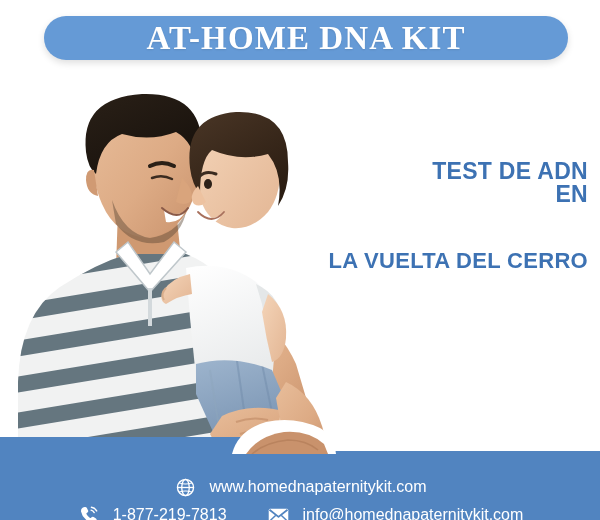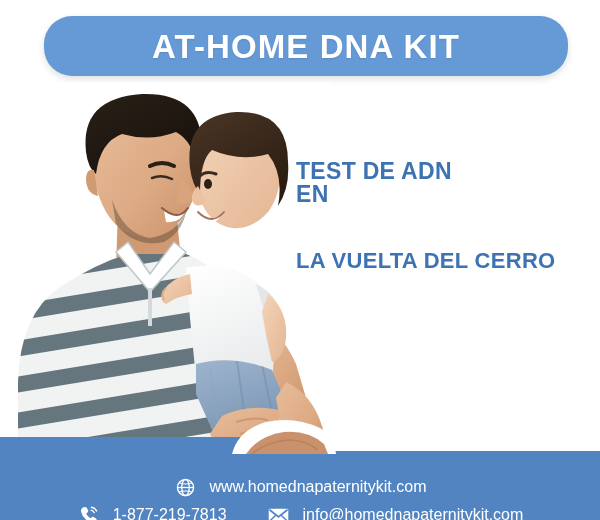--- a/index.html
+++ b/index.html
@@ -17,27 +17,28 @@
     background: #ffffff;
     overflow: hidden;
   }
 
   
   .header-pill {
     position: absolute;
     left: 44px;
     top: 16px;
     width: 524px;
-    height: 60px;
+    height: 44px;
     background: #659ad6;
     border-radius: 28px;
     box-shadow: 0 3px 7px rgba(0,0,0,0.13);
     display: flex;
     align-items: center;
     justify-content: center;
+    font-family: Liberation Serif, serif;
   }
   .header-pill-text {
     color: #ffffff;
     font-size: 33px;
     font-weight: bold;
     letter-spacing: 1.1px;
     line-height: 1;
     white-space: nowrap;
     text-shadow: 0 1px 2px rgba(0,0,0,0.10);
   }
@@ -52,21 +53,21 @@
     overflow: hidden;
   }
   .photo svg { display: block; }
 
   
   .headline {
     position: absolute;
     left: 296px;
     top: 160px;
     width: 292px;
-    text-align: left;
+    text-align: right;
   }
   .headline-line {
     color: #3d72b3;
     font-weight: bold;
     letter-spacing: 0.3px;
     line-height: 1;
   }
   .hl-1 { font-size: 23px; }
   .hl-2 { font-size: 23px; }
   .hl-3 { font-size: 22px; margin-top: 44px; white-space: nowrap; }

